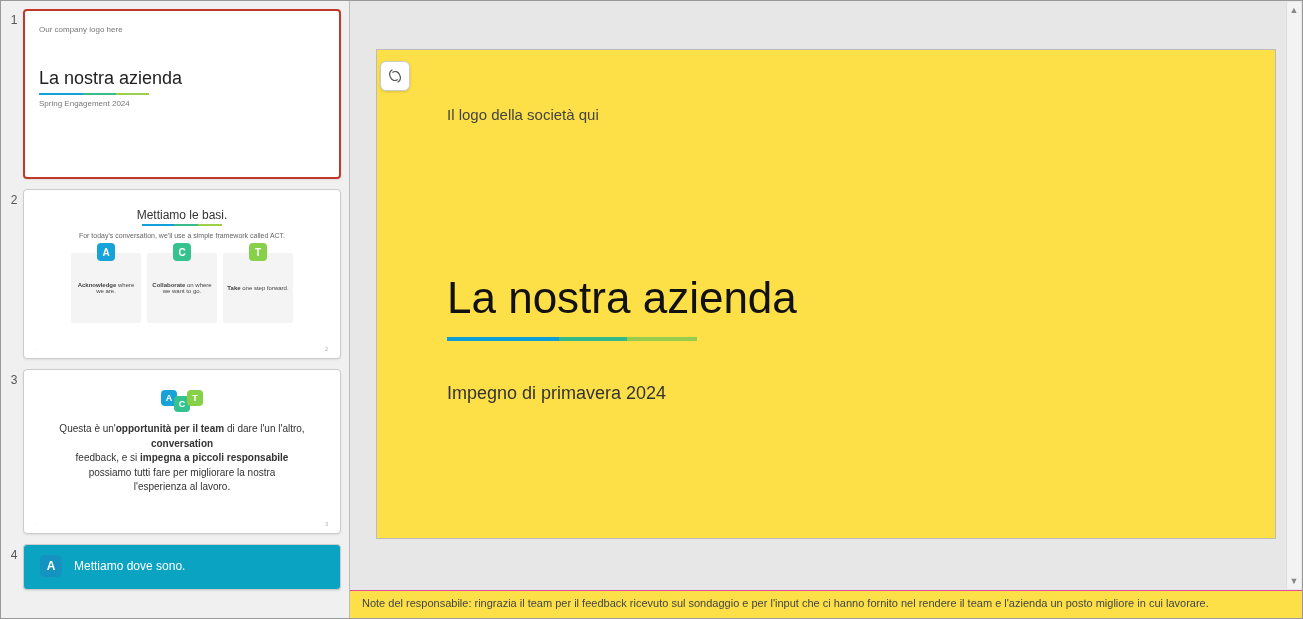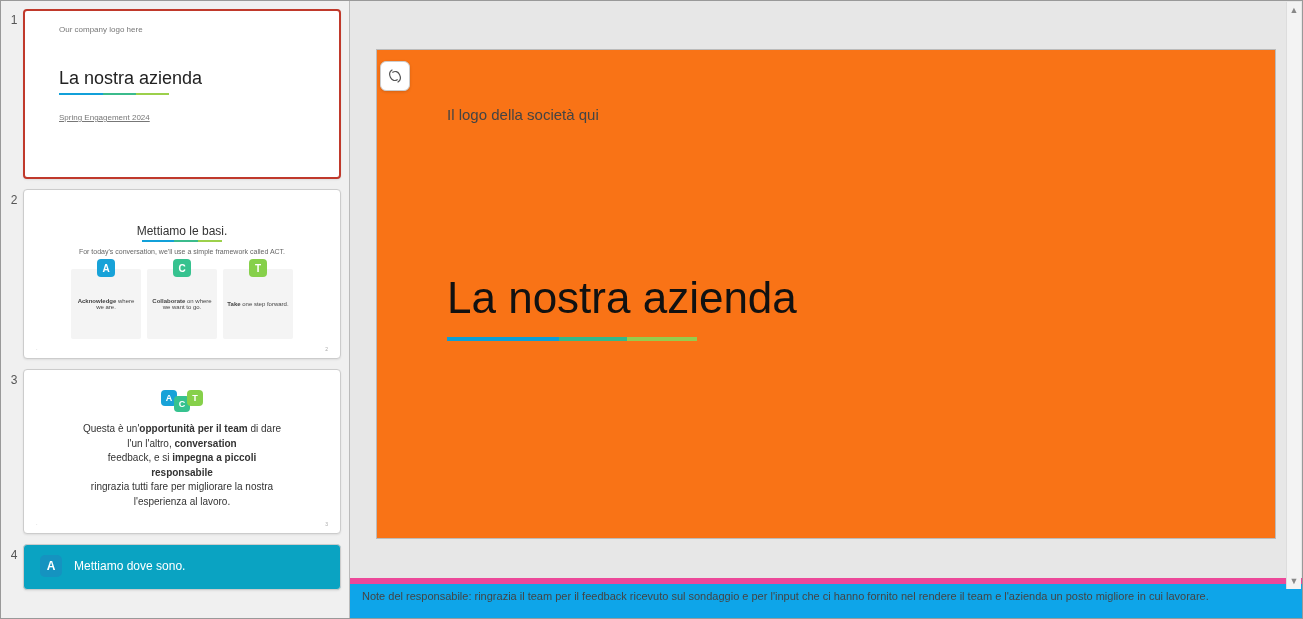--- a/index.html
+++ b/index.html
@@ -15,28 +15,28 @@
   }
   .thumb-row { display:flex; align-items:flex-start; padding:8px 8px 2px 4px; }
   .thumb-num { width:18px; font-size:12px; color:#555; padding-top:4px; text-align:center; }
   .thumb {
     flex:1; background:#fff; border:1px solid #ccc; border-radius:4px;
     height:170px; position:relative; overflow:hidden;
     box-shadow:0 1px 2px rgba(0,0,0,0.08);
   }
   .thumb.selected { border:2px solid #c0392b; }
   .thumb.blue { background:#0aa3c2; color:#fff; }
-  .thumb-inner { padding:14px 34px; font-size:10px; color:#444; height:100%; position:relative; }
+  .thumb-inner { padding:14px 14px; font-size:10px; color:#444; height:100%; position:relative; }
   .t-logo { font-size:8px; color:#777; }
   .t-title { font-size:18px; color:#222; margin-top:34px; font-weight:400; }
   .t-rule { height:2px; width:110px; margin-top:4px;
     background:linear-gradient(90deg,#11a0d9 0 40%, #3bbb8c 40% 70%, #9cd04b 70% 100%); }
-  .t-sub { font-size:8px; color:#777; margin-top:18px;text-decoration:underline; }
-  
-  .t2-head { font-size:12px; color:#333; text-align:center; margin-top:20px; font-weight:500;}
+  .t-sub { font-size:8px; color:#777; margin-top:4px; }
+  
+  .t2-head { font-size:12px; color:#333; text-align:center; margin-top:4px; font-weight:500;}
   .t2-rule { height:2px; width:80px; margin:2px auto 6px;
     background:linear-gradient(90deg,#11a0d9 0 40%, #3bbb8c 40% 70%, #9cd04b 70% 100%); }
   .t2-sub { font-size:7px; color:#666; text-align:center; }
   .t2-cards { display:flex; gap:6px; justify-content:center; margin-top:14px; }
   .t2-card { width:70px; height:70px; background:#f4f4f4; border-radius:2px; position:relative;
     display:flex; flex-direction:column; align-items:center; justify-content:center;
     font-size:6px; color:#444; text-align:center; padding:4px;}
   .t2-badge { position:absolute; top:-10px; width:18px; height:18px; border-radius:4px;
     color:#fff; font-size:10px; font-weight:600; display:flex; align-items:center; justify-content:center;}
   .bA{background:#17a2d8;} .bC{background:#36c28f;} .bT{background:#86d04a;}
@@ -60,30 +60,30 @@
   
   .main { flex:1; display:flex; flex-direction:column; background:#e7e7e7; position:relative;}
   .stage-wrap { flex:1; position:relative; padding:40px 26px 20px; display:flex; align-items:flex-start; justify-content:center;}
   .copilot-btn {
     position:absolute; top:60px; left:30px; width:30px; height:30px; background:#fff;
     border:1px solid #ccc; border-radius:6px; display:flex; align-items:center; justify-content:center;
     box-shadow:0 1px 3px rgba(0,0,0,0.15); cursor:pointer; z-index:5;
   }
   .copilot-btn svg{width:18px;height:18px;}
   .slide {
-    width:900px; height:490px; background:#f97316; border:1px solid #bbb;
+    width:900px; height:490px; background:#fde047; border:1px solid #bbb;
     padding:56px 70px; position:relative; margin-top:8px;
   }
   .s-logo { font-size:15px; color:#444; }
   .s-title { font-size:44px; color:#111; font-weight:400; margin-top:150px; }
   .s-rule { height:4px; width:250px; margin-top:14px;
     background:linear-gradient(90deg,#0c9fd6 0 45%, #34b98a 45% 72%, #97cc4d 72% 100%); }
   .s-sub { font-size:18px; color:#333; margin-top:42px; }
   .notes {
-    height:40px; background:#0ea5e9; border-top:6px solid #ec4899;
+    height:28px; background:#fde047; border-top:1px solid #ec4899;
     font-size:11px; color:#444; padding:6px 12px; white-space:nowrap; overflow:hidden;
   }
   
   .vscroll{position:absolute;right:1px;top:1px;bottom:29px;width:15px;background:#f3f3f3;border-left:1px solid #ddd;}
   .vscroll .track{position:absolute;top:16px;bottom:16px;left:2px;right:2px;}
   .vscroll .arrow{position:absolute;left:0;right:0;height:16px;color:#888;font-size:9px;text-align:center;line-height:16px;cursor:pointer;}
   .vscroll .arrow.up{top:0;} .vscroll .arrow.down{bottom:0;}
 </style>
 </head>
 <body>
@@ -138,21 +138,21 @@
       <div class="thumb" style="height:165px">
         <div class="thumb-inner">
           <div class="t3-badges">
             <div class="mini">A</div>
             <div class="mini">C</div>
             <div class="mini">T</div>
           </div>
           <div class="t3-text">
             <span>Questa è un'</span><b>opportunità per il team</b><span> di dare l'un l'altro, </span><b>conversation</b><br>
             <span>feedback, e si </span><b>impegna a piccoli responsabile</b><br>
-            <span>ringrazia tutti fare per migliorare la nostra</span><br>
+            <span>possiamo tutti fare per migliorare la nostra</span><br>
             <span>l'esperienza al lavoro.</span>
           </div>
           <div class="thumb-foot">
               <span>·</span>
               <span>3</span>
             </div>
         </div>
       </div>
     </div>
 
@@ -175,20 +175,21 @@
       <div class="copilot-btn">
         <svg viewBox="0 0 24 24">
           <path fill="none" stroke="#555" stroke-width="1.6" stroke-linecap="round" d="M8 4c-3 2-4 6-2 10s6 5 9 3 M16 20c3-2 4-6 2-10s-6-5-9-3"></path>
         </svg>
       </div>
 
       <div class="slide">
         <div class="s-logo">Il logo della società qui</div>
         <div class="s-title">La nostra azienda</div>
         <div class="s-rule"></div>
+        <div class="s-sub">Impegno di primavera 2024</div>
       </div>
 
     </div>
 
     <div class="notes">Note del responsabile: ringrazia il team per il feedback ricevuto sul sondaggio e per l'input che ci hanno fornito nel rendere il team e l'azienda un posto migliore in cui lavorare.</div>
 
     <div class="vscroll">
       <div class="arrow up">▲</div>
       <div class="track"></div>
       <div class="arrow down">▼</div>

